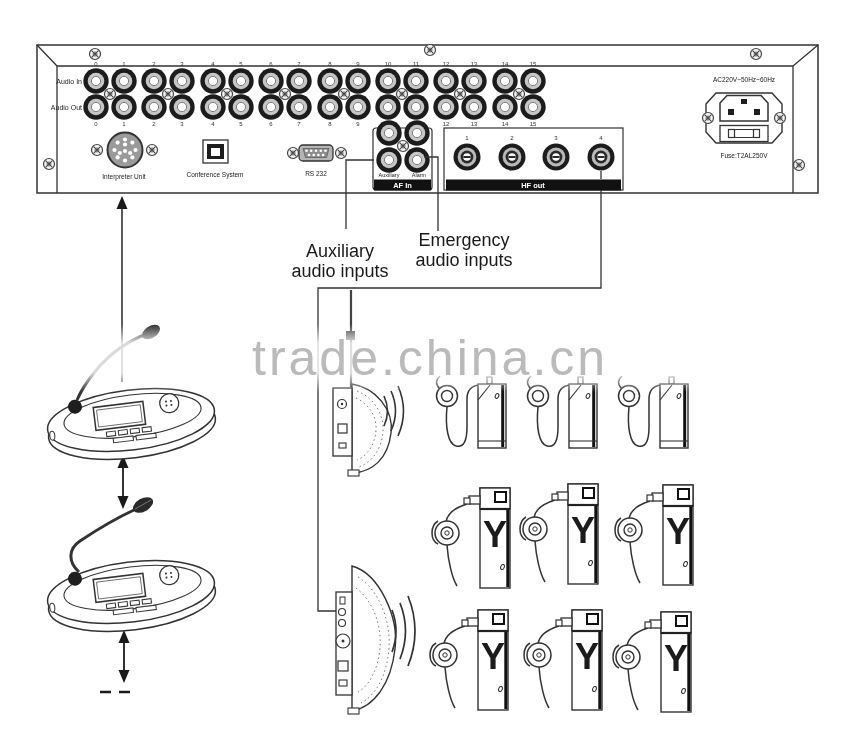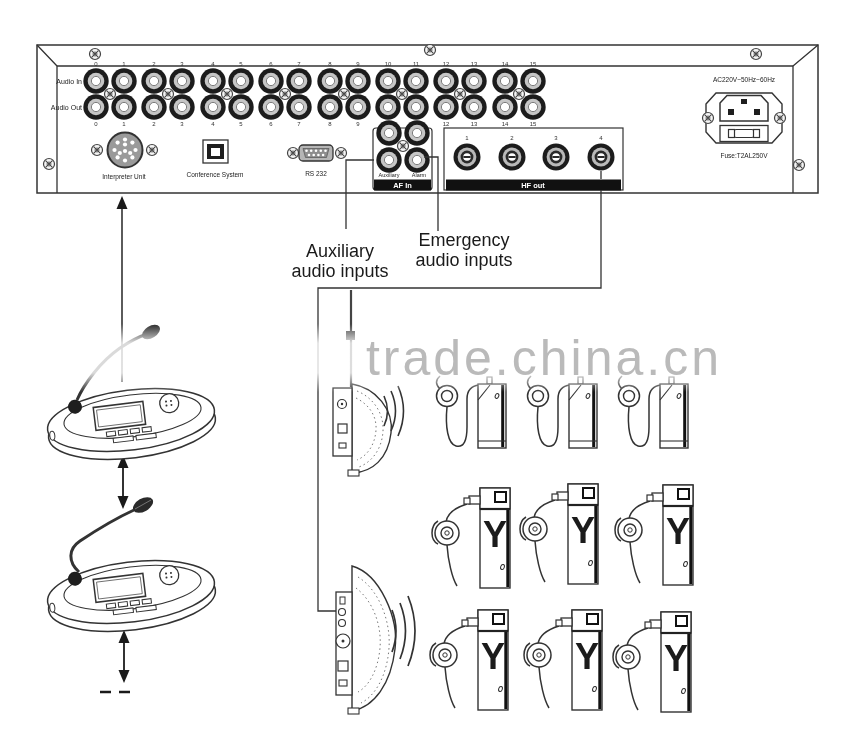--- a/index.html
+++ b/index.html
@@ -7,21 +7,21 @@
   body{width:853px;height:755px;position:relative;font-family:"Liberation Sans",sans-serif;overflow:hidden}
   #stage{position:absolute;left:0;top:0;width:853px;height:755px}
   svg text{font-family:"Liberation Sans",sans-serif;fill:#222}
   .t7{font-size:7px}.t65{font-size:6.5px}.t55{font-size:5.5px}
   .num{font-size:6px;fill:#333;text-anchor:middle}
   .mid{text-anchor:middle}.end{text-anchor:end}
   .bar-t{font-size:7.5px;font-weight:bold;fill:#fff;text-anchor:middle}
   .ann{font-size:18px;fill:#1a1a1a;text-anchor:middle}
   .wm-band{position:absolute;left:55px;top:324px;width:670px;height:68px;pointer-events:none;
     background:linear-gradient(180deg,rgba(255,255,255,0) 0%,rgba(255,255,255,.82) 28%,rgba(255,255,255,.82) 72%,rgba(255,255,255,0) 100%)}
-  .wm-text{position:absolute;left:252px;top:330px;width:470px;height:56px;line-height:56px;text-align:right;
+  .wm-text{position:absolute;left:252px;top:330px;width:470px;height:56px;line-height:56px;text-align:left;
     font-size:50px;color:#a9a9a9;opacity:.8;letter-spacing:3px;pointer-events:none;white-space:nowrap}
 </style>
 </head>
 <body>
 
 <svg id="stage" width="853" height="755" viewBox="0 0 853 755">
   <defs>
     <g id="screw">
       <circle r="5.5" fill="#f4f4f4" stroke="#444" stroke-width="1.2"></circle>
       <path d="M-3.4,-3.4 L3.4,3.4 M-3.4,3.4 L3.4,-3.4" stroke="#444" stroke-width="1.1" fill="none"></path>

